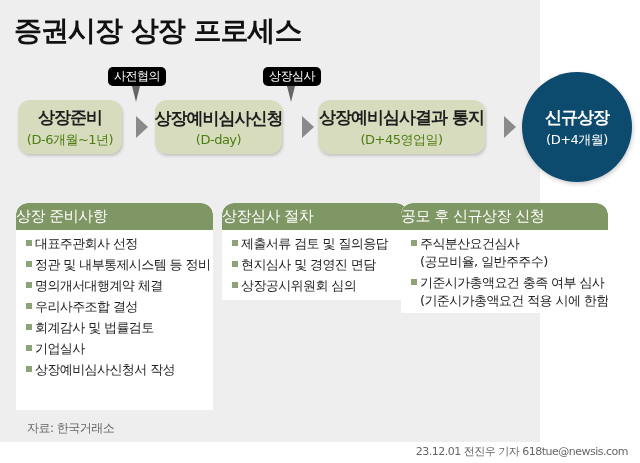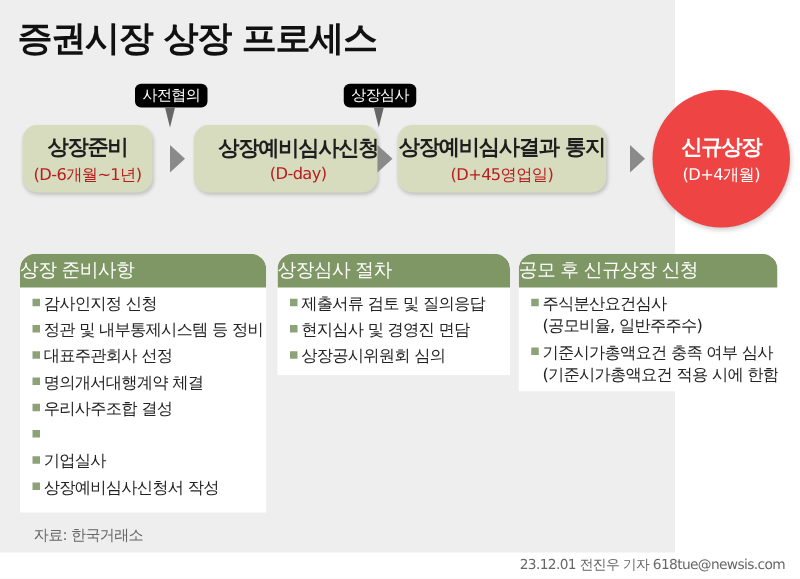--- a/index.html
+++ b/index.html
@@ -4,23 +4,23 @@
 <style>
   html, body { margin:0; padding:0; }
   body { width:640px; height:463px; position:relative; background:#ffffff; overflow:hidden;
          font-family:"DejaVu Sans","Liberation Sans",sans-serif; }
   .canvas { position:absolute; left:0; top:0; width:540px; height:442px; background:#eeeeee; }
   .title { position:absolute; left:14px; top:12px; font-size:28px; font-weight:bold; color:#111; letter-spacing:-1px; }
   .step { position:absolute; top:100px; height:54px; background:#d7dcbf; border-radius:12px;
           box-shadow:1px 2px 3px rgba(0,0,0,0.18); display:flex; flex-direction:column;
           align-items:center; justify-content:center; }
   .step .main { font-size:17px; font-weight:bold; color:#1e1e1e; letter-spacing:-1px; white-space:nowrap; }
-  .step .sub { font-size:13px; color:#b91c1c; margin-top:2px; letter-spacing:-0.5px; white-space:nowrap; }
+  .step .sub { font-size:13px; color:#4d7c0f; margin-top:2px; letter-spacing:-0.5px; white-space:nowrap; }
   .circle { position:absolute; left:522px; top:72px; width:110px; height:110px; border-radius:50%;
-            background:#ef4444; box-shadow:1px 2px 4px rgba(0,0,0,0.2);
+            background:#0c4a6e; box-shadow:1px 2px 4px rgba(0,0,0,0.2);
             display:flex; flex-direction:column; align-items:center; justify-content:center; }
   .circle .main { font-size:17px; font-weight:bold; color:#fff; letter-spacing:-1px; }
   .circle .sub { font-size:13px; color:#fff; margin-top:2px; letter-spacing:-0.5px; }
   .arrow { position:absolute; top:116px; width:0; height:0; border-top:11px solid transparent;
            border-bottom:11px solid transparent; border-left:12px solid #8a8a8a; }
   .bubble { position:absolute; top:67px; height:19px; padding:0 6px; background:#000000; color:#fff;
             font-size:12px; line-height:19px; border-radius:5px; letter-spacing:-0.5px; white-space:nowrap; }
   .bubble .tail { position:absolute; left:50%; margin-left:-5px; top:19px; width:0; height:0;
                   border-left:4px solid transparent; border-right:4px solid transparent; border-top:16px solid #666; }
   .panel { position:absolute; top:203px; background:#fff; border-radius:12px 12px 0 0; overflow:hidden; }
@@ -36,72 +36,71 @@
 </head>
 <body>
 
 <div class="canvas">
   <div class="title">증권시장 상장 프로세스</div>
 
   <div class="bubble" style="left:108px;">
     <span>사전협의</span>
     <span class="tail"></span>
   </div>
-  <div class="bubble" style="left:275px;font-family:Liberation Serif, serif;">
+  <div class="bubble" style="left:263px;font-family:Liberation Serif, serif;">
     <span>상장심사</span>
     <span class="tail"></span>
   </div>
 
   <div class="step" style="left:18px; width:104px;">
     <div class="main">상장준비</div>
     <div class="sub">(D-6개월~1년)</div>
   </div>
   <div class="arrow" style="left:136px;"></div>
 
-  <div class="step" style="left:155px; width:127px;padding-left:20px;">
+  <div class="step" style="left:155px; width:127px;">
     <div class="main">상장예비심사신청</div>
     <div class="sub">(D-day)</div>
   </div>
   <div class="arrow" style="left:302px;"></div>
 
   <div class="step" style="left:318px; width:167px;">
     <div class="main">상장예비심사결과 통지</div>
     <div class="sub">(D+45영업일)</div>
   </div>
   <div class="arrow" style="left:504px;"></div>
 
   <div class="circle">
     <div class="main">신규상장</div>
     <div class="sub">(D+4개월)</div>
   </div>
 
   <div class="panel" style="left:16px; width:197px; height:207px;">
     <div class="head">상장 준비사항</div>
     <ul>
-      <li><span class="bullet"></span><span>감사인지정 신청</span></li>
+      <li><span class="bullet"></span><span>대표주관회사 선정</span></li>
       <li><span class="bullet"></span><span>정관 및 내부통제시스템 등 정비</span></li>
-      <li><span class="bullet"></span><span>대표주관회사 선정</span></li>
       <li><span class="bullet"></span><span>명의개서대행계약 체결</span></li>
       <li><span class="bullet"></span><span>우리사주조합 결성</span></li>
-      <li><span class="bullet"></span></li>
+      <li><span class="bullet"></span><span>회계감사 및 법률검토</span></li>
       <li><span class="bullet"></span><span>기업실사</span></li>
       <li><span class="bullet"></span><span>상장예비심사신청서 작성</span></li>
     </ul>
   </div>
 
   <div class="panel" style="left:222px; width:186px; height:97px;">
     <div class="head">상장심사 절차</div>
     <ul>
       <li><span class="bullet"></span><span>제출서류 검토 및 질의응답</span></li>
       <li><span class="bullet"></span><span>현지심사 및 경영진 면담</span></li>
       <li><span class="bullet"></span><span>상장공시위원회 심의</span></li>
     </ul>
   </div>
 
-  <div class="panel" style="left:415px; width:207px; height:110px;">
+  <div class="panel" style="left:401px; width:207px; height:110px;">
     <div class="head">공모 후 신규상장 신청</div>
     <ul>
       <li><span class="bullet"></span><span>주식분산요건심사</span><span class="note">(공모비율, 일반주주수)</span></li>
       <li><span class="bullet"></span><span>기준시가총액요건 충족 여부 심사</span><span class="note">(기준시가총액요건 적용 시에 한함)</span></li>
     </ul>
   </div>
 
   <div class="source">자료: 한국거래소</div>
 </div>
 

